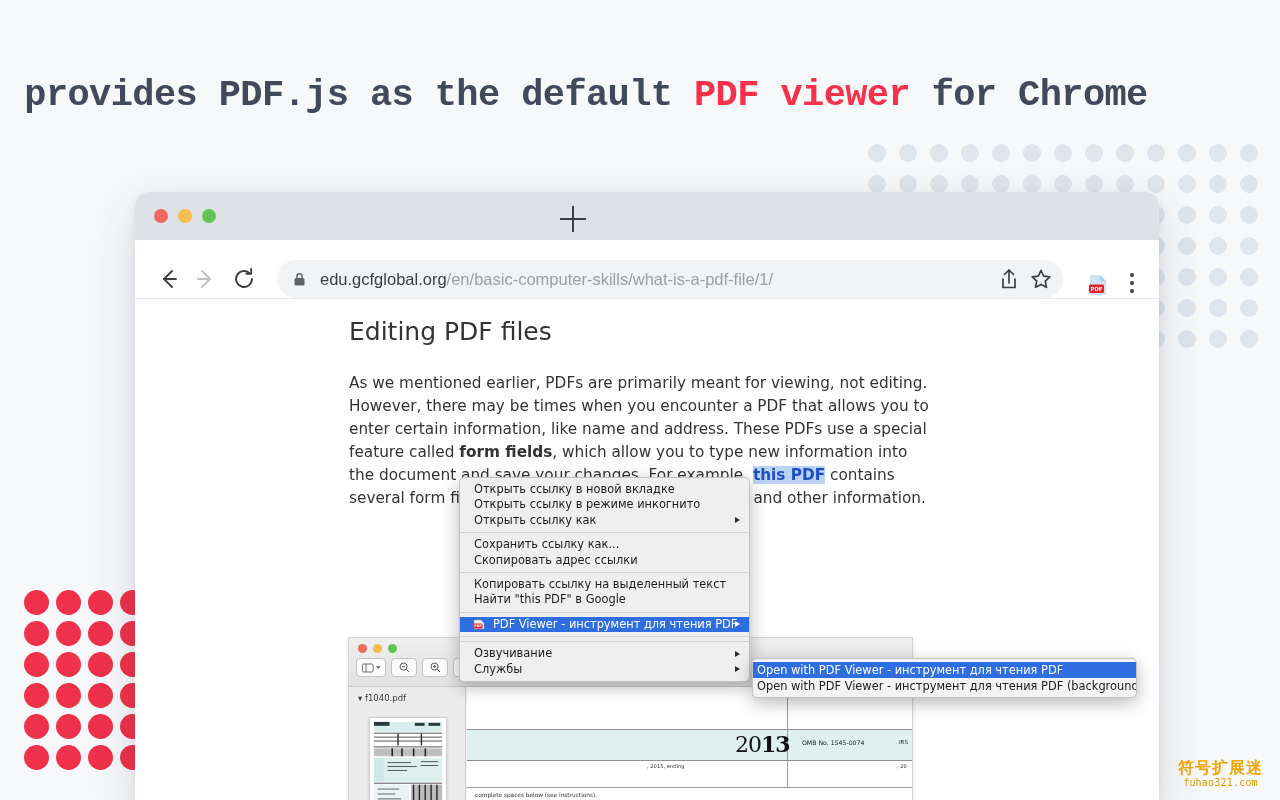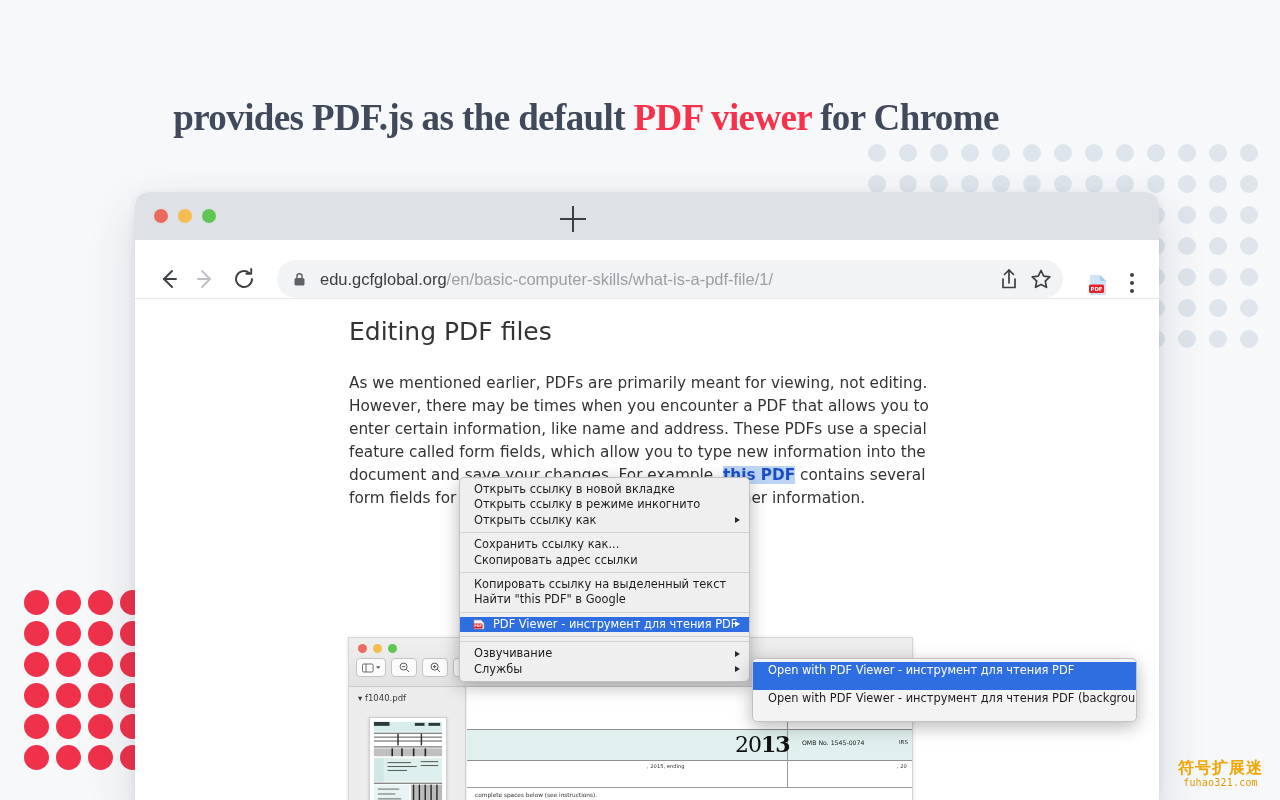--- a/index.html
+++ b/index.html
@@ -18,27 +18,26 @@
   #dots-blue-top { left: 868px; top: 144px; width: 412px; height: 200px; }
   #dots-blue-top .dot { width: 18px; height: 18px; background: #dfe5ec; }
 
   #dots-red-left { left: 24px; top: 590px; width: 120px; height: 190px; }
   #dots-red-left .dot { width: 25px; height: 25px; background: #f0314b; }
 
   
   #headline {
     position: absolute; left: 0; top: 74px; width: 1172px;
     text-align: center;
-    font-family: Liberation Serif, serif;
+    font-family: Liberation Mono, monospace;
     font-weight: bold;
     font-size: 37px;
     letter-spacing: -0.6px;
     color: #414a5a;
     white-space: nowrap;
-    margin-top: 22px;
   }
   #headline .accent { color: #f8314b; }
 
   
   #browser {
     position: absolute; left: 135px; top: 192px;
     width: 1024px; height: 612px;
     border-radius: 13px 13px 0 0;
     background: #fff;
     box-shadow: 0 18px 48px rgba(40,50,70,.16), 0 2px 8px rgba(40,50,70,.08);
@@ -119,21 +118,21 @@
   }
   #article { position: absolute; left: 214px; top: 18px; width: 580px; }
   #art-title {
     font-family: "DejaVu Sans", sans-serif;
     font-size: 25px; color: #333; font-weight: normal; margin-bottom: 26px;
   }
   #art-body {
     font-family: "DejaVu Sans", sans-serif;
     font-size: 15.3px; line-height: 23px; color: #333;
   }
-  #art-body b { font-weight: normal; }
+  #art-body b { font-weight: bold; }
   .lnk { color: #1a4fc4; font-weight: bold; background: #bcd3f5; }
 
   
   #shot {
     position: absolute; left: 213px; top: 338px;
     width: 565px; height: 234px;
     background: #efefef;
     border: 1px solid #d6d6d6;
     box-shadow: 0 1px 4px rgba(0,0,0,.12);
     overflow: hidden;
@@ -224,21 +223,21 @@
 
   #submenu {
     position: absolute; left: 752px; top: 658px;
     width: 385px;
     background: #f3f3f4;
     border: 1px solid #c2c2c2; border-radius: 5px;
     box-shadow: 0 5px 18px rgba(0,0,0,.28);
     padding: 3px 0; overflow: hidden;
     font-family: "DejaVu Sans", sans-serif;
   }
-  #submenu .mi { height: 28px; line-height: 16px; padding-left: 15px; font-size: 11.4px; }
+  #submenu .mi { height: 16px; line-height: 16px; padding-left: 4px; font-size: 11.4px; }
 
   
   #watermark {
     position: absolute; left: 1178px; top: 760px;
     text-align: center; line-height: 1;
   }
   #wm-cn {
     font-family: "DejaVu Sans", sans-serif; font-weight: bold;
     font-size: 16px; color: #f0a500; letter-spacing: 1px;
   }

